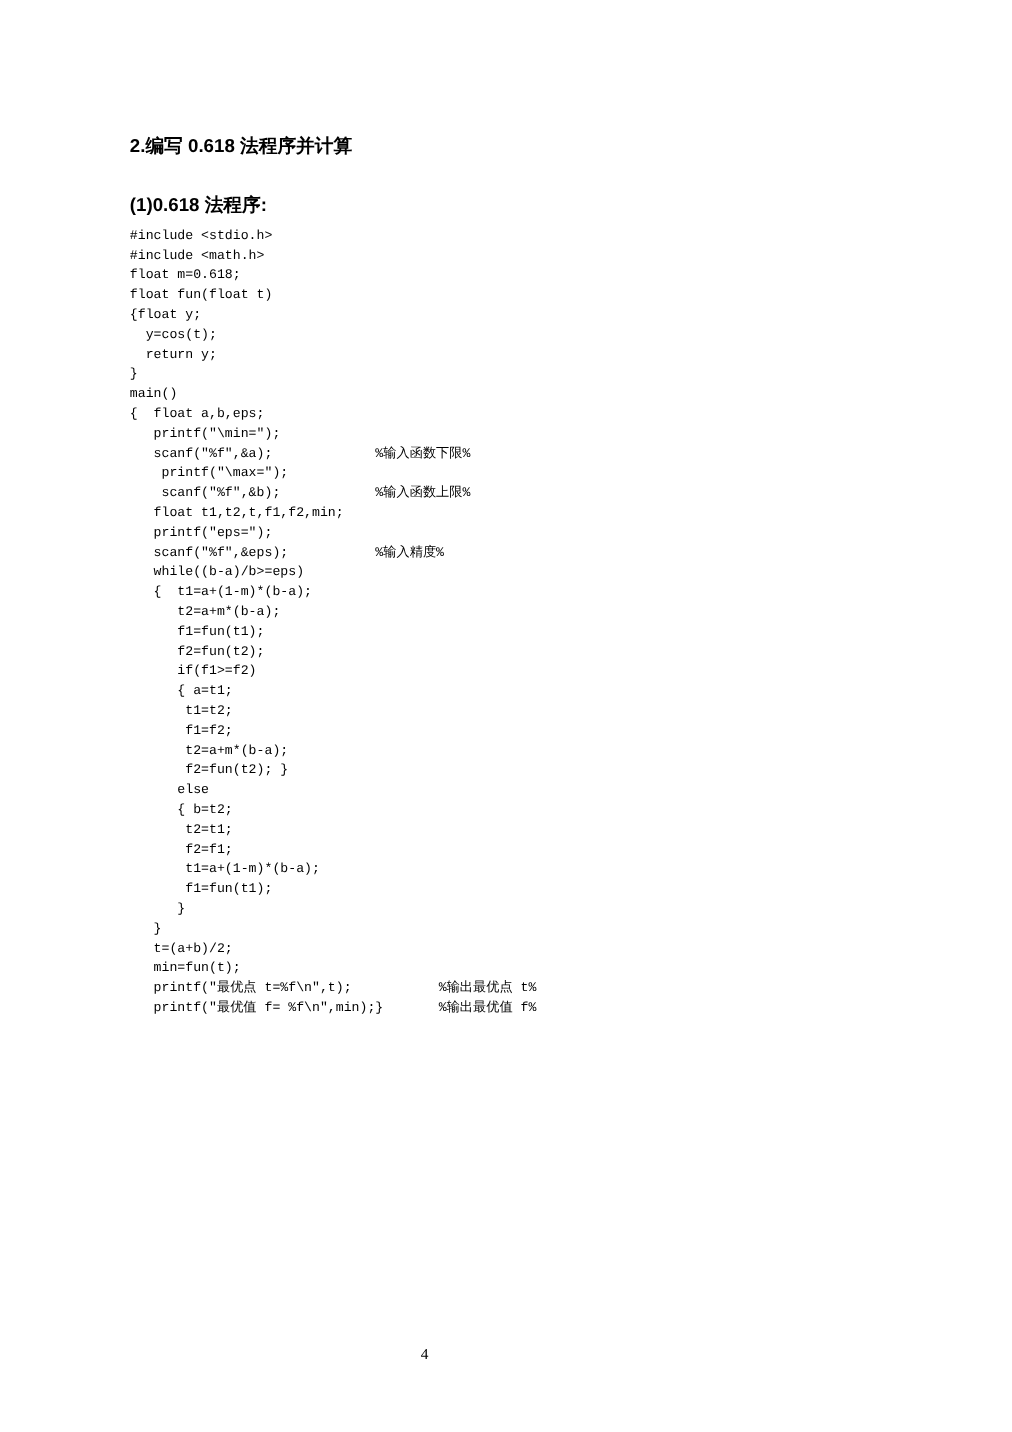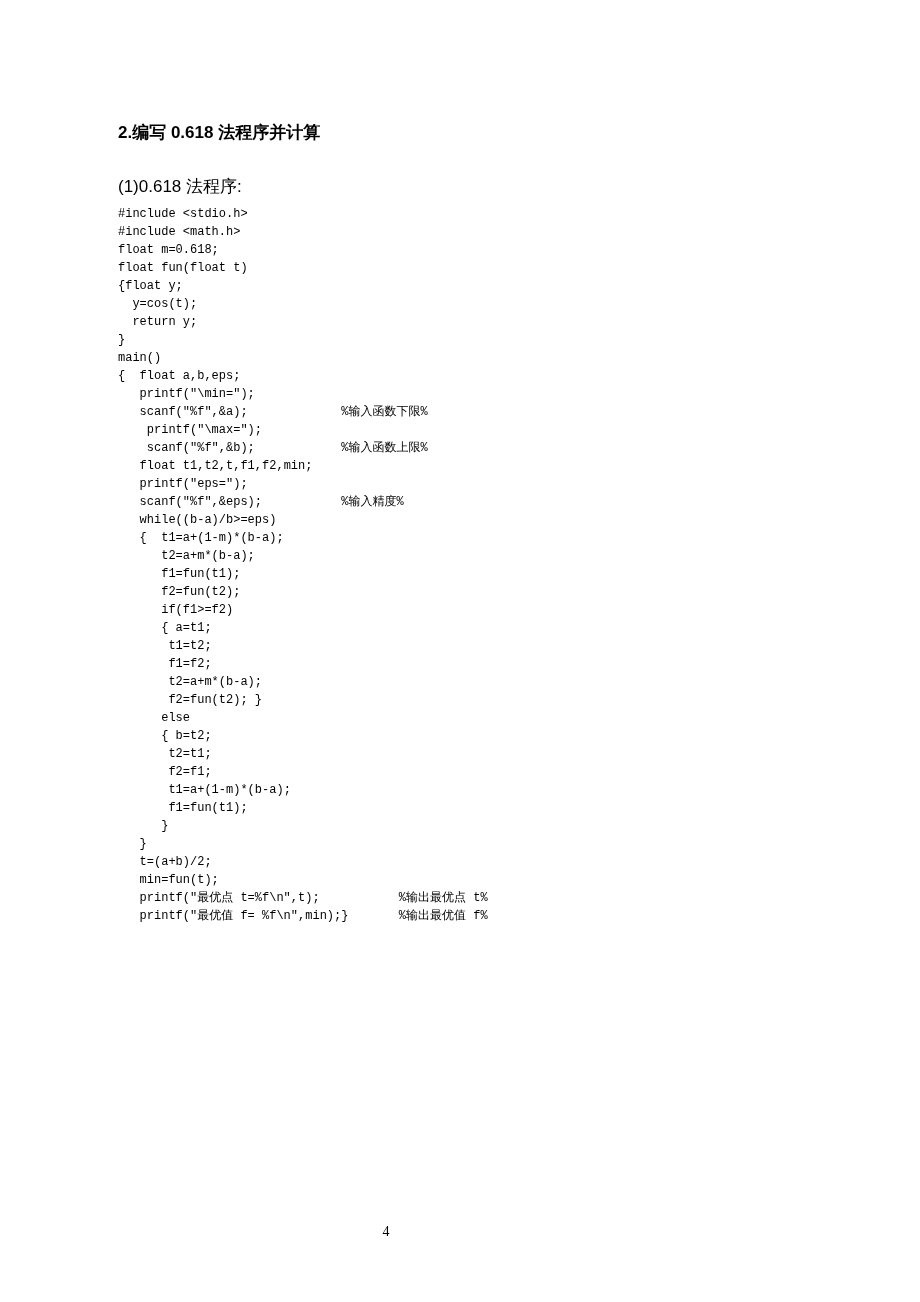--- a/index.html
+++ b/index.html
@@ -23,21 +23,21 @@
   }
   .heading {
     font-family: "SimHei", "黑体", "Heiti SC", sans-serif;
     font-size: 17px;
     font-weight: bold;
     margin-bottom: 28px;
   }
   .subheading {
     font-family: "SimHei", "黑体", "Heiti SC", sans-serif;
     font-size: 17px;
-    font-weight: normal;
+    font-weight: bold;
     margin-bottom: 6px;
   }
   .code-block {
     font-family: "SimSun", "宋体", "Courier New", monospace;
     font-size: 12px;
     line-height: 1.5;
     white-space: pre;
   }
   .page-number {
     position: absolute;

